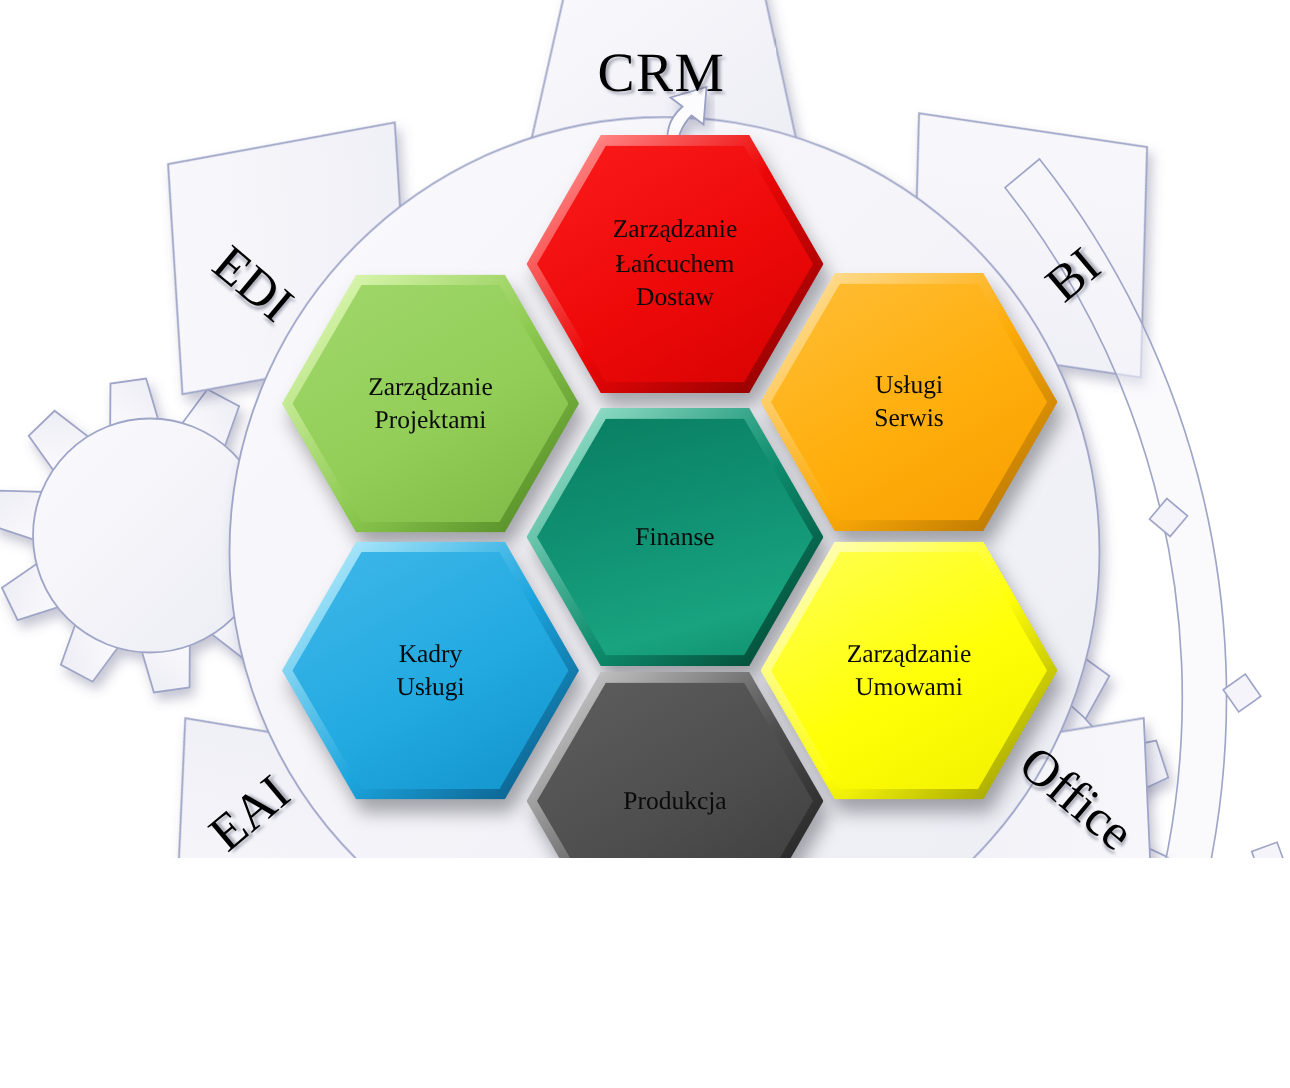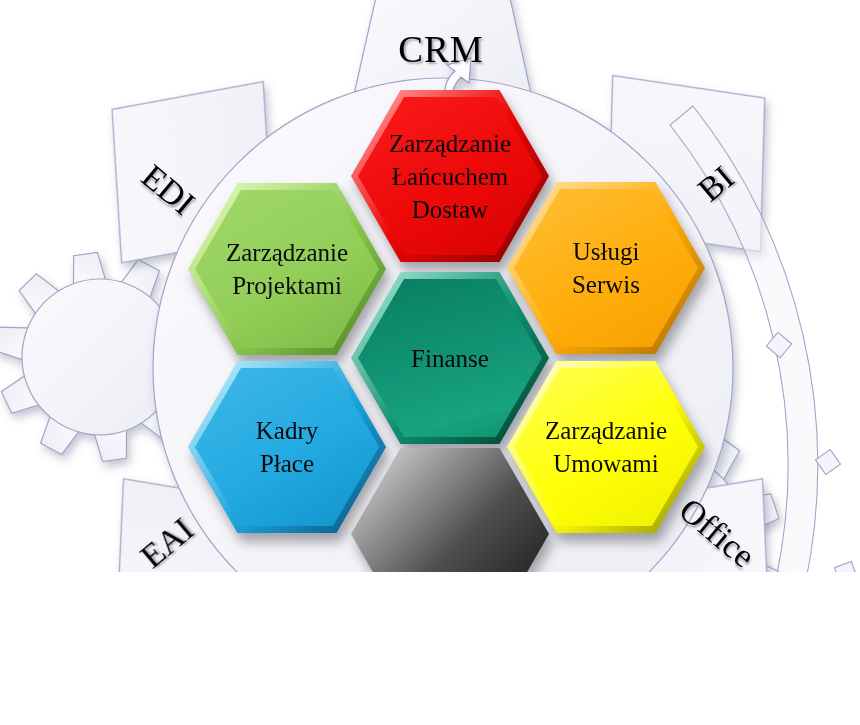--- a/index.html
+++ b/index.html
@@ -6,21 +6,21 @@
   #stage{position:relative;width:860px;height:572px;overflow:hidden;background:#fff;
          font-family:"Liberation Serif",serif;}
   #bg{position:absolute;left:0;top:0;z-index:0;}
 
   
   .hex{position:absolute;width:198px;height:172px;z-index:2;
        filter:drop-shadow(4px 9px 6px rgba(50,50,60,.42));}
   .hexclip{clip-path:polygon(25% 0,75% 0,100% 50%,75% 100%,25% 100%,0 50%);}
   .shell{position:absolute;inset:0;}
   .face{position:absolute;inset:7px;display:flex;align-items:center;justify-content:center;
-        text-align:center;white-space:pre-line;font-size:25px;line-height:1.32;color:#0a0a0a;}
+        text-align:center;white-space:pre-line;font-size:17px;line-height:1.32;color:#0a0a0a;}
 
   .hx-red   .shell{background:linear-gradient(135deg,#ffd9d9 0%,#ff7d7d 15%,#ec0606 50%,#7e0000 100%);}
   .hx-red   .face {background:linear-gradient(150deg,#fb1b1b 0%,#ee0909 55%,#d60202 100%);}
   .hx-green .shell{background:linear-gradient(135deg,#f4ffe6 0%,#d3f2a6 15%,#8cc94f 55%,#477f1d 100%);}
   .hx-green .face {background:linear-gradient(150deg,#a0d86b 0%,#92ce58 55%,#7db944 100%);}
   .hx-orange .shell{background:linear-gradient(135deg,#fff6da 0%,#ffd884 15%,#fdab07 55%,#a96a00 100%);}
   .hx-orange .face{background:linear-gradient(150deg,#ffbe37 0%,#ffae0c 55%,#f69f00 100%);}
   .hx-teal  .shell{background:linear-gradient(135deg,#eafff9 0%,#86d6bf 15%,#0e8d6e 55%,#003a28 100%);}
   .hx-teal  .face {background:linear-gradient(165deg,#0a8063 5%,#119475 50%,#19a37f 80%,#0f8f6e 100%);}
   .hx-blue  .shell{background:linear-gradient(135deg,#ecfbff 0%,#9fe2f8 15%,#1ba5de 55%,#084e77 100%);}
@@ -136,26 +136,27 @@
   </div>
 
   <div class="hex hx-teal" style="left:351px;top:272px;">
     <div class="shell hexclip"></div>
     <div class="face hexclip">Finanse</div>
   </div>
 
   <div class="hex hx-blue" style="left:188px;top:361px;">
     <div class="shell hexclip"></div>
     <div class="face hexclip">Kadry
-Płace</div>
+Usługi</div>
   </div>
 
   <div class="hex hx-yellow" style="left:507px;top:361px;">
     <div class="shell hexclip"></div>
     <div class="face hexclip">Zarządzanie
 Umowami</div>
   </div>
 
   <div class="hex hx-gray" style="left:351px;top:448px;">
     <div class="shell hexclip"></div>
+    <div class="face hexclip">Produkcja</div>
   </div>
 
 </div>
 
 </body></html>

